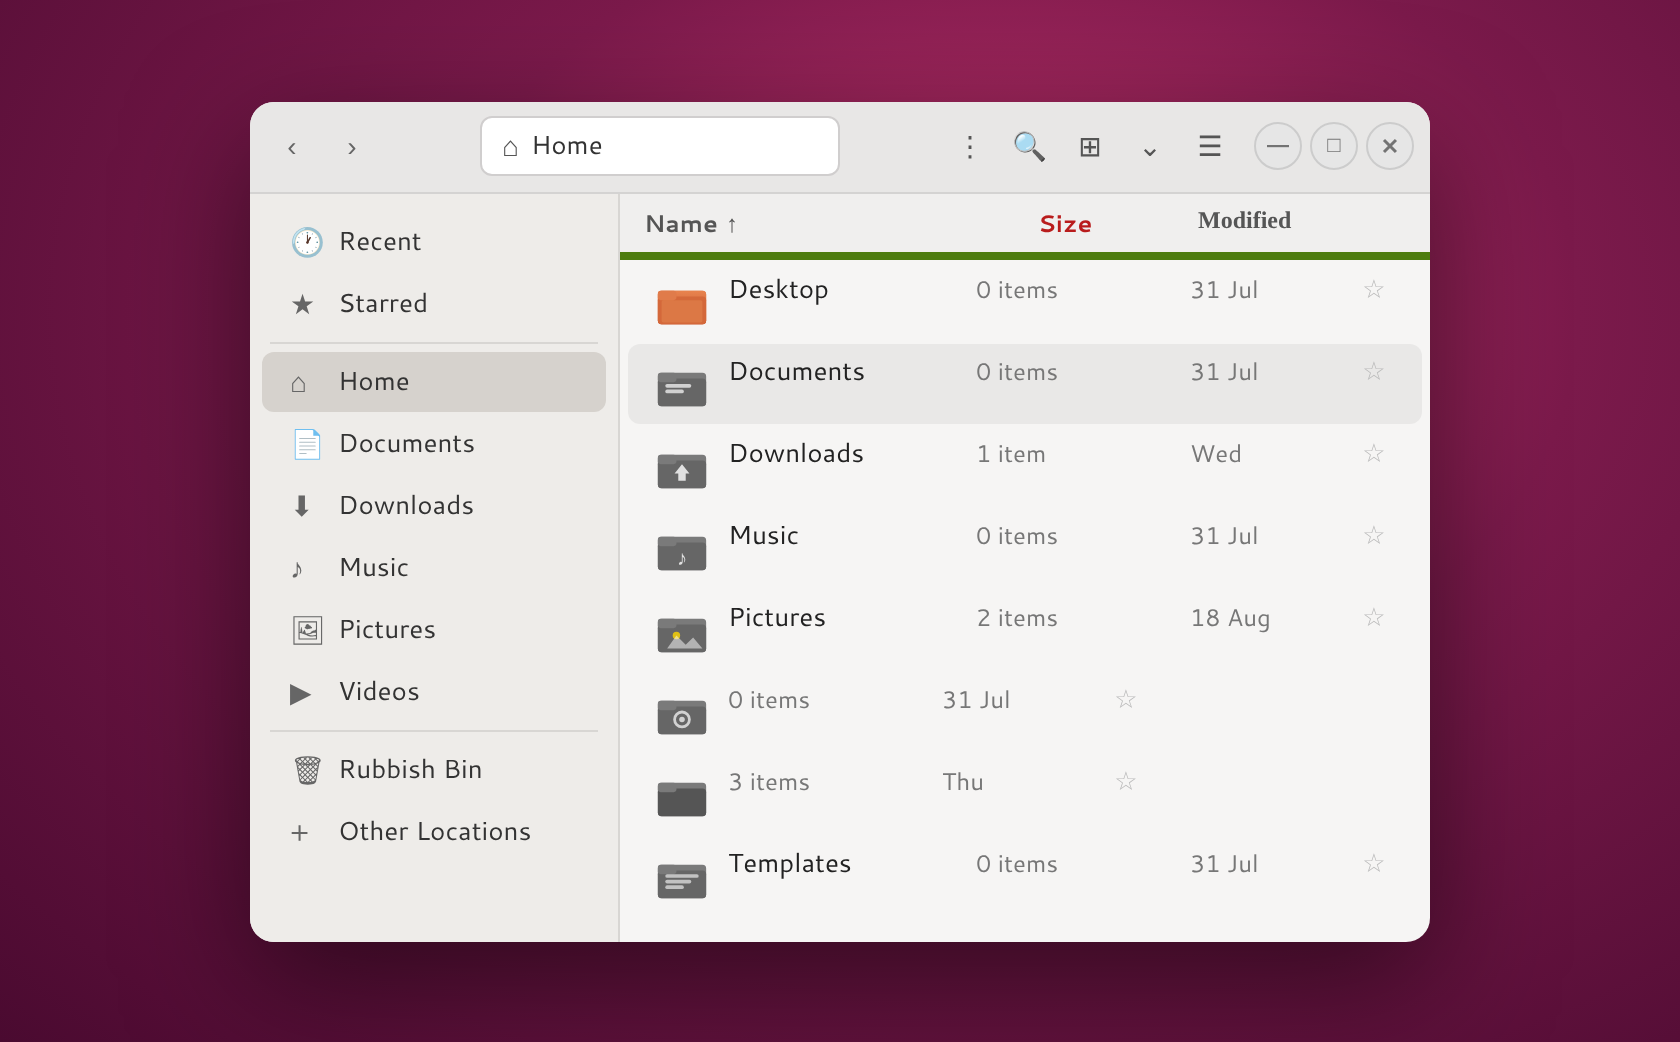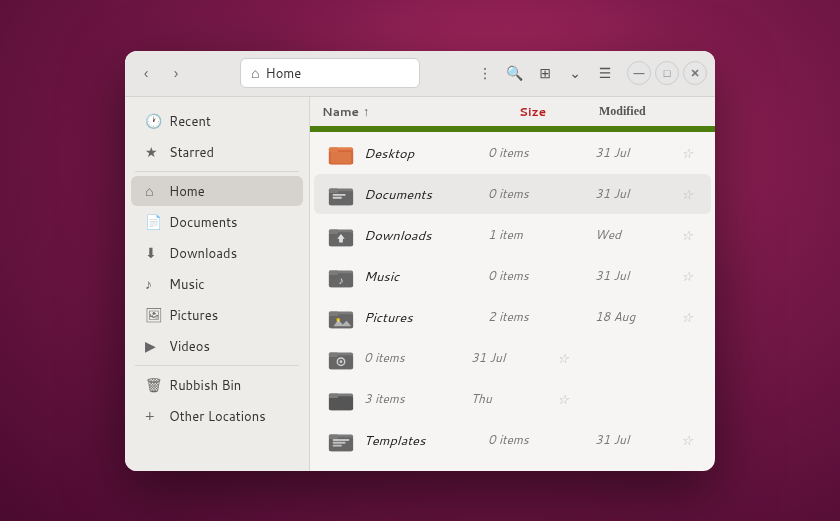--- a/index.html
+++ b/index.html
@@ -153,23 +153,23 @@
       margin: 4px 10px;
     }
     .content-area {
       flex: 1;
       display: flex;
       flex-direction: column;
       overflow: hidden;
     }
     .content-header {
       display: flex;
-      align-items: center;
+      align-items: flex-start;
       padding: 6px 12px;
-      border-bottom: 6px solid #4d7c0f;
+      border-bottom: 4px solid #4d7c0f;
       background: #f0efee;
       flex-shrink: 0;
     }
     .col-name {
       flex: 1;
       font-size: 12px;
       color: #555;
       font-weight: 600;
       display: flex;
       align-items: center;
@@ -188,26 +188,25 @@
       font-weight: 600;
       font-family: Liberation Serif, serif;
     }
     .col-star { width: 24px; }
     .file-list {
       flex: 1;
       overflow-y: auto;
     }
     .file-row {
       display: flex;
-      align-items: center;
+      align-items: flex-start;
       padding: 5px 12px;
       cursor: pointer;
       border-radius: 6px;
       margin: 1px 4px;
-      font-style: italic;
     }
     .file-row.hover-highlight { background: rgba(0,0,0,0.05); }
     .file-icon-wrap {
       width: 30px;
       height: 30px;
       display: flex;
       align-items: center;
       justify-content: center;
       margin-right: 8px;
       flex-shrink: 0;

